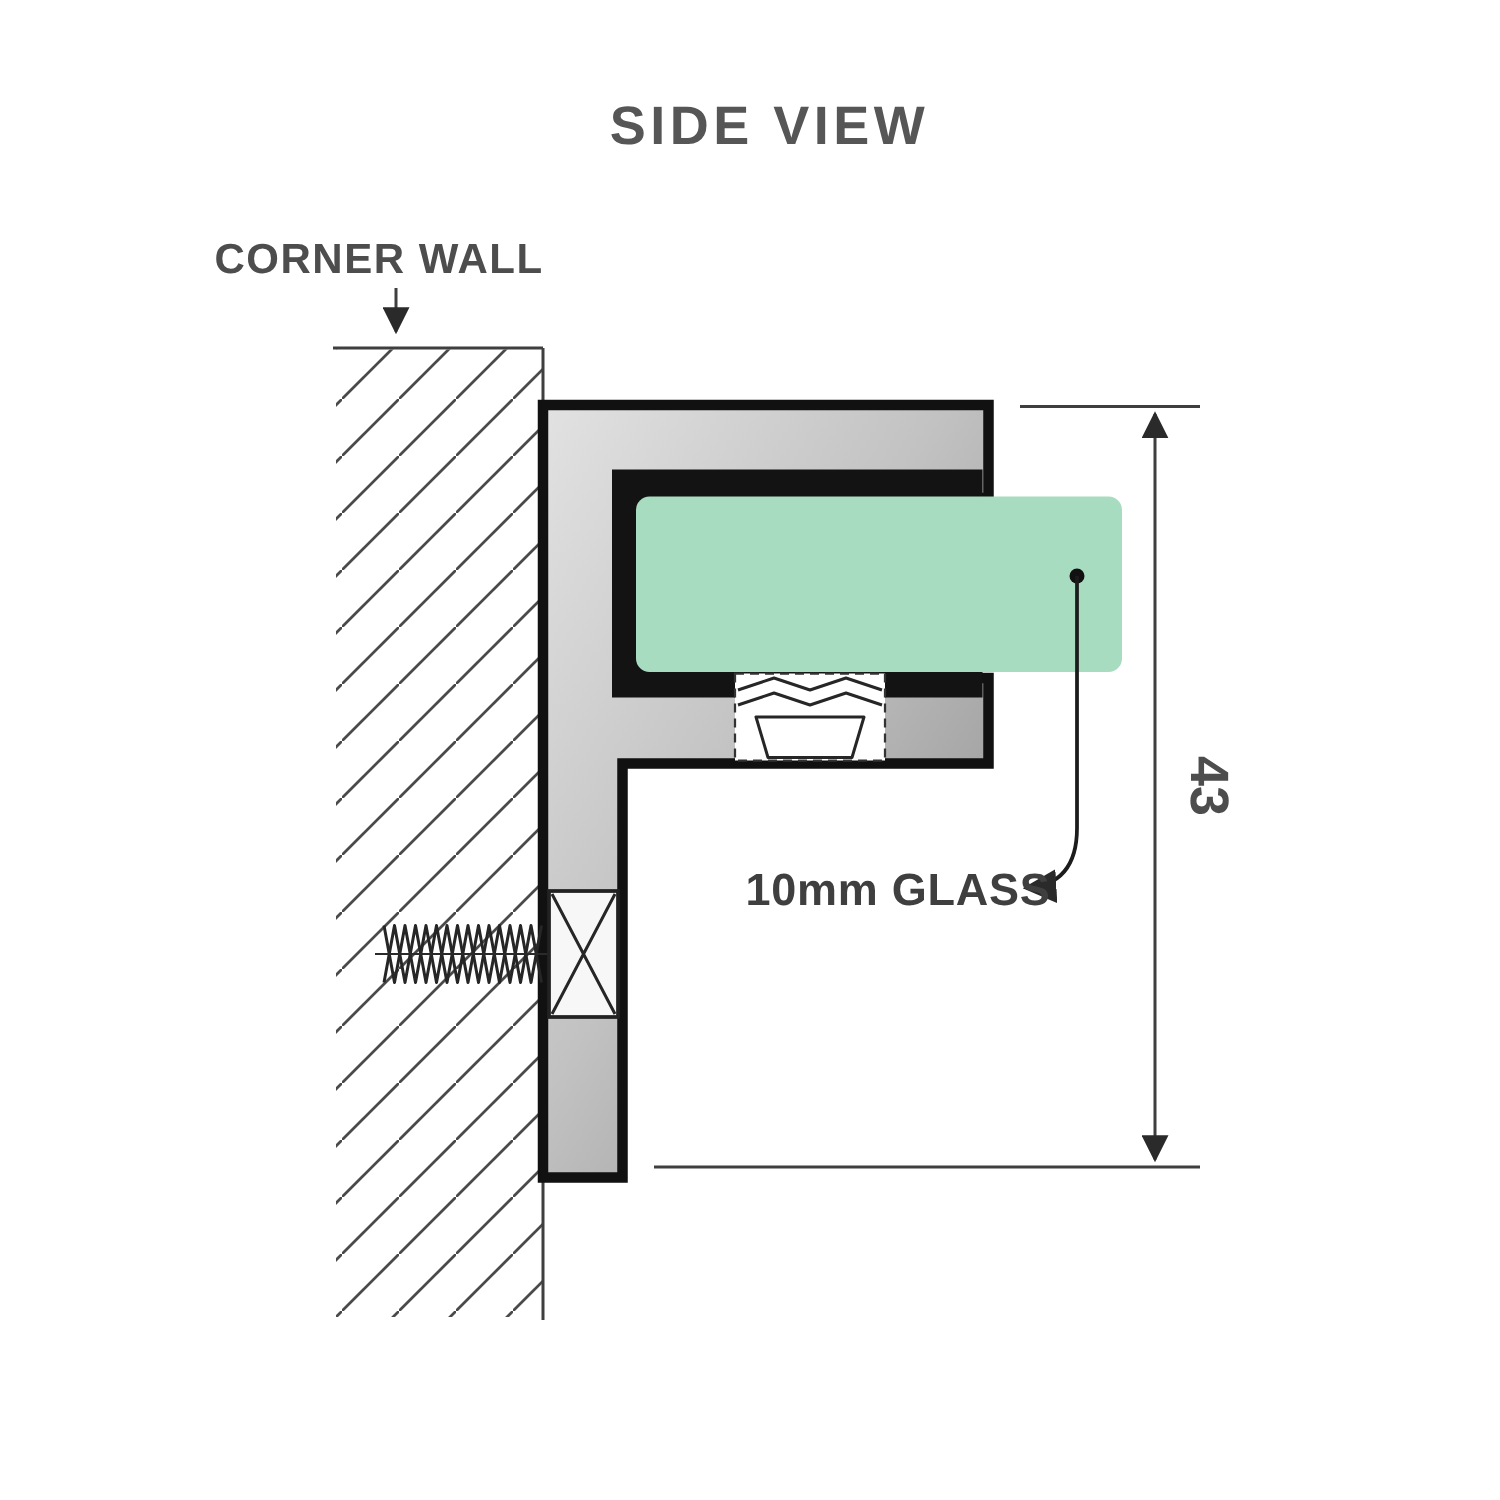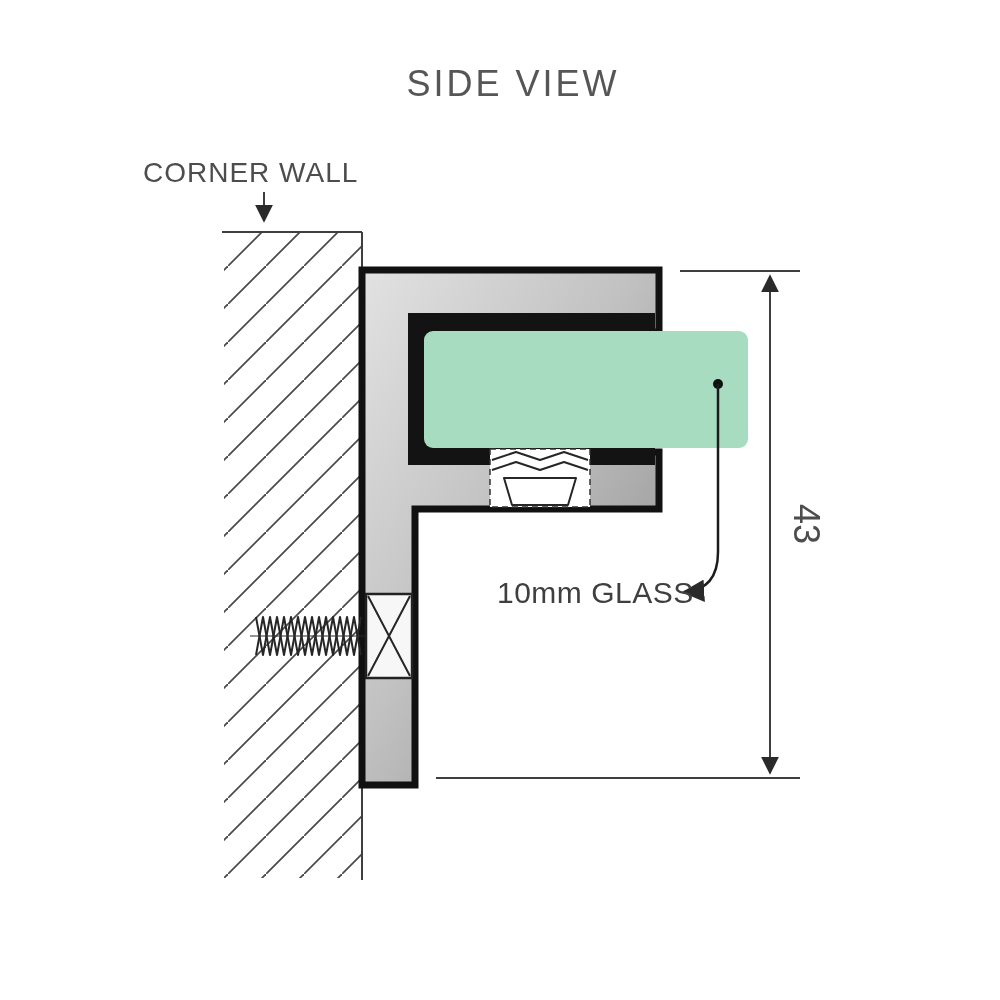--- a/index.html
+++ b/index.html
@@ -9,20 +9,21 @@
     width: 1000px;
     height: 1000px;
     font-family: "Liberation Sans", sans-serif;
   }
   .stage {
     position: relative;
     width: 1000px;
     height: 1000px;
     background: #ffffff;
     overflow: hidden;
+    font-weight: bold;
   }
   svg { display: block; }
   text {
     font-family: "Liberation Sans", sans-serif;
     fill: #4d4d4d;
   }
   .title-text {
     font-size: 36px;
     letter-spacing: 3px;
     fill: #565656;

